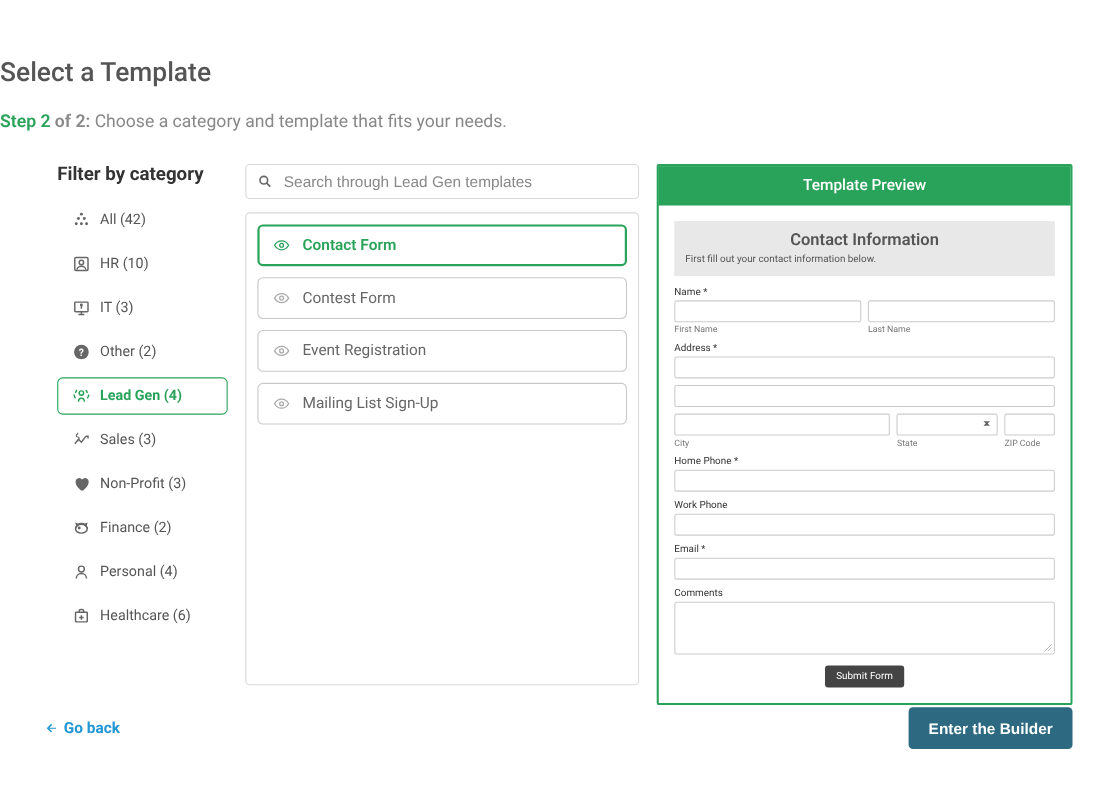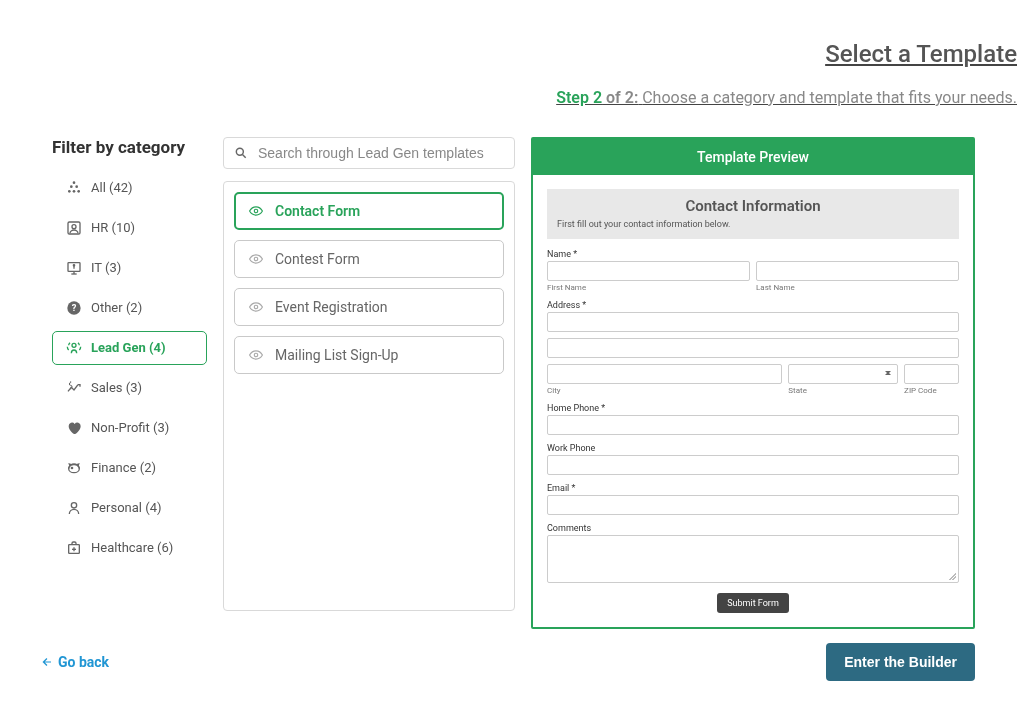--- a/index.html
+++ b/index.html
@@ -4,35 +4,35 @@
   <style>
     * { box-sizing: border-box; margin: 0; padding: 0; }
     body {
       font-family: -apple-system, BlinkMacSystemFont, "Segoe UI", Roboto, Helvetica, Arial, sans-serif;
       background: #fff;
       color: #444;
       width: 1017px;
       height: 715px;
       position: relative;
     }
-    .header { text-align: right; padding-top: 40px; text-decoration: underline; }
+    .header { text-align: left; padding-top: 52px; }
     .title { font-size: 24px; font-weight: 500; color: #555; }
     .subtitle { margin-top: 20px; font-size: 16px; color: #888; }
     .subtitle .step { color: #29a35a; font-weight: 600; }
     .subtitle .of { color: #888; font-weight: 600; }
     .content {
       display: flex;
       padding: 30px 42px 0 52px;
       gap: 16px;
     }
     .sidebar { width: 155px; flex-shrink: 0; }
     .filter-title { font-size: 17px; font-weight: 700; color: #333; margin-bottom: 14px; }
     .cat-list { list-style: none; }
     .cat-item {
-      display: flex; 
+      display: flex; align-items: center;
       padding: 8px 10px;
       font-size: 13px; color: #555;
       cursor: pointer;
       border-radius: 5px;
       border: 1px solid transparent;
       margin-bottom: 6px;
     }
     .cat-item.active {
       border: 1px solid #29a35a;
       color: #29a35a;
@@ -71,21 +71,21 @@
     .tpl-item:last-child { margin-bottom: 0; }
     .tpl-item .eye { margin-right: 10px; color: #aaa; display: inline-flex; }
     .tpl-item.selected {
       border: 2px solid #29a35a;
       color: #29a35a;
       font-weight: 600;
       padding: 9px 11px;
     }
     .tpl-item.selected .eye { color: #29a35a; }
     .preview {
-      width: 444px; flex-shrink: 0;
+      width: 378px; flex-shrink: 0;
       border: 2px solid #29a35a;
       border-radius: 2px;
       display: flex; flex-direction: column;
     }
     .preview-header {
       background: #29a35a;
       color: #fff;
       text-align: center;
       padding: 10px;
       font-size: 14px;

